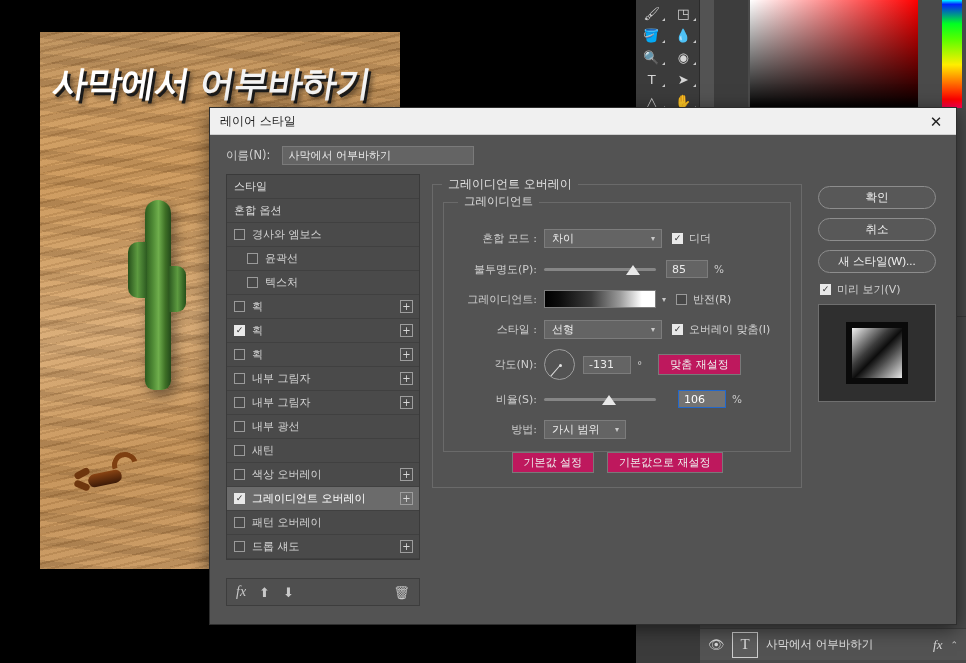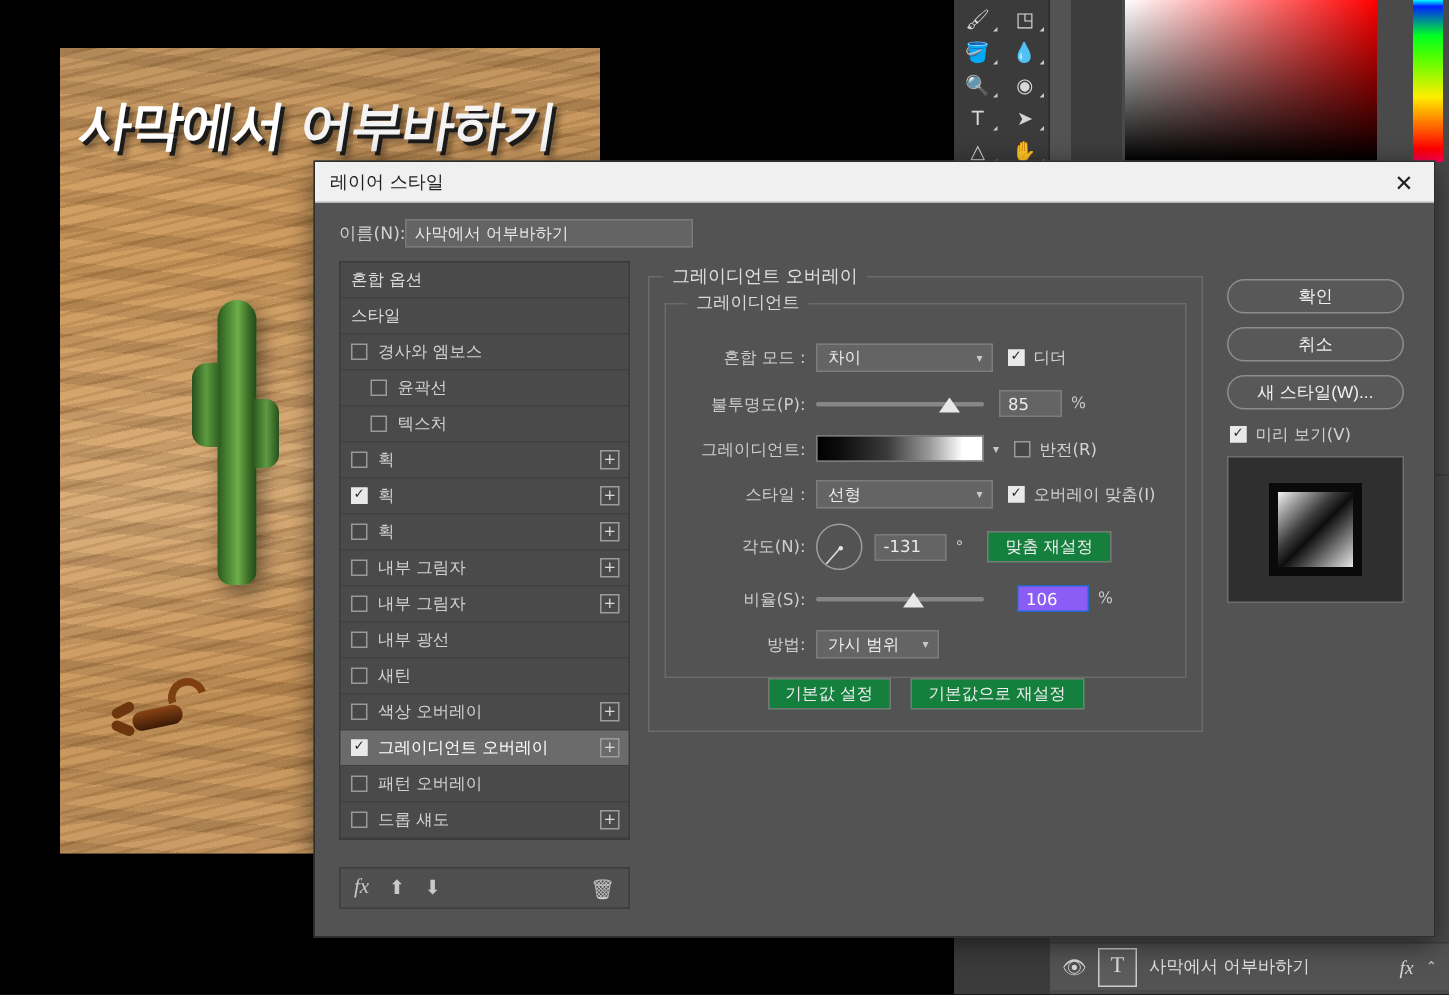--- a/index.html
+++ b/index.html
@@ -168,21 +168,21 @@
   }
   .dlg-title { font-size:12px; color:#1c1c1c; font-family:"DejaVu Sans",sans-serif; }
   .dlg-close {
     position:absolute; right:0; top:0; width:40px; height:27px;
     display:flex; align-items:center; justify-content:center;
     font-size:15px; color:#222; font-family:"DejaVu Sans",sans-serif;
   }
   .dlg-body { position:relative; height:491px; padding:0; }
 
   .name-row {
-    display:flex; align-items:center; gap:0; padding:11px 0 9px 16px;
+    display:flex; align-items:center; gap:12px; padding:11px 0 9px 16px;
   }
   .name-label { color:#cfcfcf; font-size:11.5px; font-family:"DejaVu Sans",sans-serif; }
   .name-input {
     width:192px; height:19px; background:#646464; border:1px solid #7a7a7a;
     color:#e8e8e8; font-size:11px; padding:0 5px; line-height:17px;
     font-family:"DejaVu Sans",sans-serif;
   }
 
   .cols { display:flex; padding:0 0 0 16px; gap:12px; }
 
@@ -256,21 +256,21 @@
   .w-blend { width:118px; }
   .w-style { width:118px; }
   .w-method { width:82px; }
   .numbox {
     height:18px; background:#646464; border:1px solid #7c7c7c; color:#ebebeb;
     font-size:11px; display:flex; align-items:center; padding:0 5px;
     font-family:"DejaVu Sans",sans-serif;
   }
   .numbox.w-op { width:42px; }
   .numbox.w-ang { width:48px; }
-  .numbox.w-scale { width:48px; background:#8b5cf6; border:1px solid #2268cc; color:#fff; }
+  .numbox.w-scale { width:48px; background:#737373; border:1px solid #2268cc; color:#fff; }
   .unit { color:#c9c9c9; font-size:10.5px; margin-left:6px; font-family:"DejaVu Sans",sans-serif; }
   .slider { width:112px; height:18px; position:relative; display:flex; align-items:center; }
   .slider .track { width:100%; height:3px; background:#868686; border-radius:2px; }
   .slider .knob {
     position:absolute; width:0; height:0;
     border-left:7px solid transparent; border-right:7px solid transparent;
     border-bottom:10px solid #e8e8e8; top:5px;
   }
   .cbrow { display:flex; align-items:center; gap:6px; margin-left:10px; }
   .cb {
@@ -291,21 +291,21 @@
   }
   .angle-dial .needle {
     position:absolute; left:50%; top:50%; width:14px; height:1px; background:#dcdcdc;
     transform-origin: 0 50%; transform: rotate(131deg);
   }
   .angle-dial .dot {
     position:absolute; left:50%; top:50%; width:3px; height:3px; border-radius:50%;
     background:#e4e4e4; transform: translate(-1px,-1px);
   }
   .btn-sm {
-    height:21px; background:#15803d; border:1px solid #797979; color:#ededed;
+    height:21px; background:#be185d; border:1px solid #797979; color:#ededed;
     font-size:11px; display:inline-flex; align-items:center; justify-content:center;
     padding:0 11px; font-family:"DejaVu Sans",sans-serif; white-space:nowrap;
   }
   .default-row {
     display:flex; gap:13px; justify-content:center; 
   }
 
   
   .rightcol { width:134px; padding-left:4px; padding-top:12px; }
   .btn-big {
@@ -397,24 +397,24 @@
 
       <div class="name-row">
         <span class="name-label">이름(N):</span>
         <div class="name-input">사막에서 어부바하기</div>
       </div>
 
       <div class="cols">
 
         <div class="style-list" id="style-list">
             <div class="sl-item header">
+              <span class="sl-label">스타일</span>
+            </div>
+            <div class="sl-item header">
               <span class="sl-label">혼합 옵션</span>
-            </div>
-            <div class="sl-item header">
-              <span class="sl-label">스타일</span>
             </div>
             <div class="sl-item">
               <span class="sl-cb"></span>
               <span class="sl-label">경사와 엠보스</span>
             </div>
             <div class="sl-item indent">
               <span class="sl-cb"></span>
               <span class="sl-label">윤곽선</span>
             </div>
             <div class="sl-item indent">

